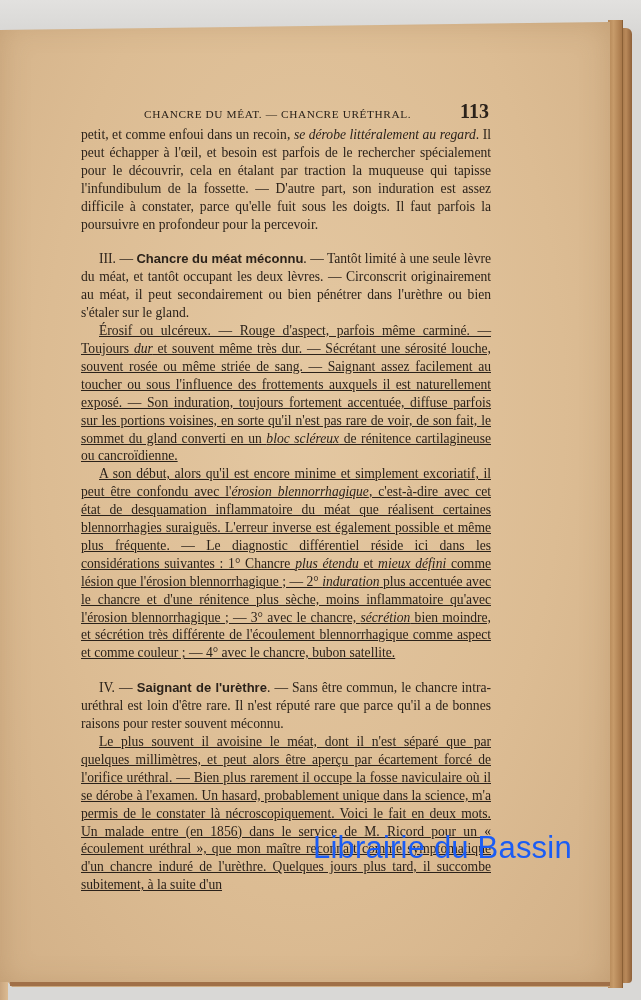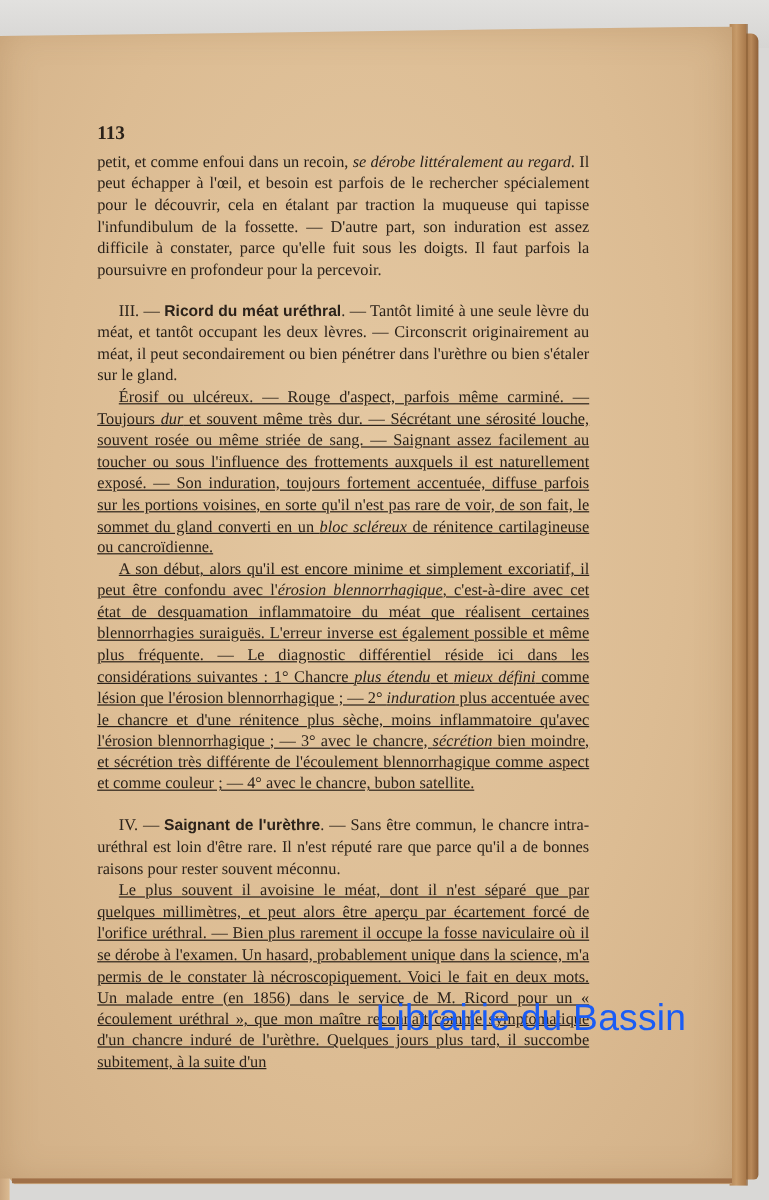--- a/index.html
+++ b/index.html
@@ -44,21 +44,21 @@
       text-align: justify;
     }
     .running-head {
       display: flex; justify-content: space-between; align-items: baseline;
       height: 22px; margin-bottom: 1px;
     }
     .running-title {
       font-size: 11.3px; letter-spacing: 0.6px; margin-left: 63px;
       font-variant: small-caps; text-transform: uppercase;
     }
-    .page-number { font-size: 16px; font-weight: bold; margin-right: 2px; }
+    .page-number { font-size: 20px; font-weight: bold; margin-right: 2px; }
     p { margin: 0; }
     p.indent { text-indent: 18px; text-decoration: underline; }
     p.section { text-indent: 18px; margin-top: 17px; }
     b.head { font-family: "Liberation Sans", sans-serif; font-weight: bold; font-size: 13px; }
     .watermark {
       position: absolute; left: 313px; top: 830px;
       color: #1a5cf5; font-family: "Liberation Sans", sans-serif;
       font-size: 31px; letter-spacing: 0.2px; white-space: nowrap;
     }
   </style>
@@ -68,25 +68,26 @@
 <div class="backdrop-top"></div>
 <div class="page-stack-2"></div>
 <div class="page-stack-1"></div>
 <div class="spine-left"></div>
 
 <div class="page"></div>
 <div class="bottom-edge"></div>
 
 <div class="text-block">
   <div class="running-head">
+    <span class="running-title">CHANCRE DU MÉAT. — CHANCRE URÉTHRAL.</span>
     <span class="page-number">113</span>
   </div>
   <div id="body-text">
       <p class=""><span>petit, et comme enfoui dans un recoin, </span><i>se dérobe littéralement au regard</i><span>. Il peut échapper à l'œil, et besoin est parfois de le rechercher spécialement pour le découvrir, cela en étalant par traction la muqueuse qui tapisse l'infundibulum de la fossette. — D'autre part, son induration est assez difficile à constater, parce qu'elle fuit sous les doigts. Il faut parfois la poursuivre en profondeur pour la percevoir.</span></p>
-      <p class="section"><span>III. — </span><b class="head">Ricord du méat uréthral</b><span>. — Tantôt limité à une seule lèvre du méat, et tantôt occupant les deux lèvres. — Circonscrit originairement au méat, il peut secondairement ou bien pénétrer dans l'urèthre ou bien s'étaler sur le gland.</span></p>
+      <p class="section"><span>III. — </span><b class="head">Chancre du méat méconnu</b><span>. — Tantôt limité à une seule lèvre du méat, et tantôt occupant les deux lèvres. — Circonscrit originairement au méat, il peut secondairement ou bien pénétrer dans l'urèthre ou bien s'étaler sur le gland.</span></p>
       <p class="indent"><span>Érosif ou ulcéreux. — Rouge d'aspect, parfois même carminé. — Toujours </span><i>dur</i><span> et souvent même très dur. — Sécrétant une sérosité louche, souvent rosée ou même striée de sang. — Saignant assez facilement au toucher ou sous l'influence des frottements auxquels il est naturellement exposé. — Son induration, toujours fortement accentuée, diffuse parfois sur les portions voisines, en sorte qu'il n'est pas rare de voir, de son fait, le sommet du gland converti en un </span><i>bloc scléreux</i><span> de rénitence cartilagineuse ou cancroïdienne.</span></p>
       <p class="indent"><span>A son début, alors qu'il est encore minime et simplement excoriatif, il peut être confondu avec l'</span><i>érosion blennorrhagique</i><span>, c'est-à-dire avec cet état de desquamation inflammatoire du méat que réalisent certaines blennorrhagies suraiguës. L'erreur inverse est également possible et même plus fréquente. — Le diagnostic différentiel réside ici dans les considérations suivantes : 1° Chancre </span><i>plus étendu</i><span> et </span><i>mieux défini</i><span> comme lésion que l'érosion blennorrhagique ; — 2° </span><i>induration</i><span> plus accentuée avec le chancre et d'une rénitence plus sèche, moins inflammatoire qu'avec l'érosion blennorrhagique ; — 3° avec le chancre, </span><i>sécrétion</i><span> bien moindre, et sécrétion très différente de l'écoulement blennorrhagique comme aspect et comme couleur ; — 4° avec le chancre, bubon satellite.</span></p>
       <p class="section"><span>IV. — </span><b class="head">Saignant de l'urèthre</b><span>. — Sans être commun, le chancre intra-uréthral est loin d'être rare. Il n'est réputé rare que parce qu'il a de bonnes raisons pour rester souvent méconnu.</span></p>
       <p class="indent"><span>Le plus souvent il avoisine le méat, dont il n'est séparé que par quelques millimètres, et peut alors être aperçu par écartement forcé de l'orifice uréthral. — Bien plus rarement il occupe la fosse naviculaire où il se dérobe à l'examen. Un hasard, probablement unique dans la science, m'a permis de le constater là nécroscopiquement. Voici le fait en deux mots. Un malade entre (en 1856) dans le service de M. Ricord pour un « écoulement uréthral », que mon maître reconnaît comme symptomatique d'un chancre induré de l'urèthre. Quelques jours plus tard, il succombe subitement, à la suite d'un</span></p>
     </div>
 </div>
 
 <div class="watermark" style="color: rgb(26, 92, 245);">Librairie du Bassin</div>
 
 </body></html>

